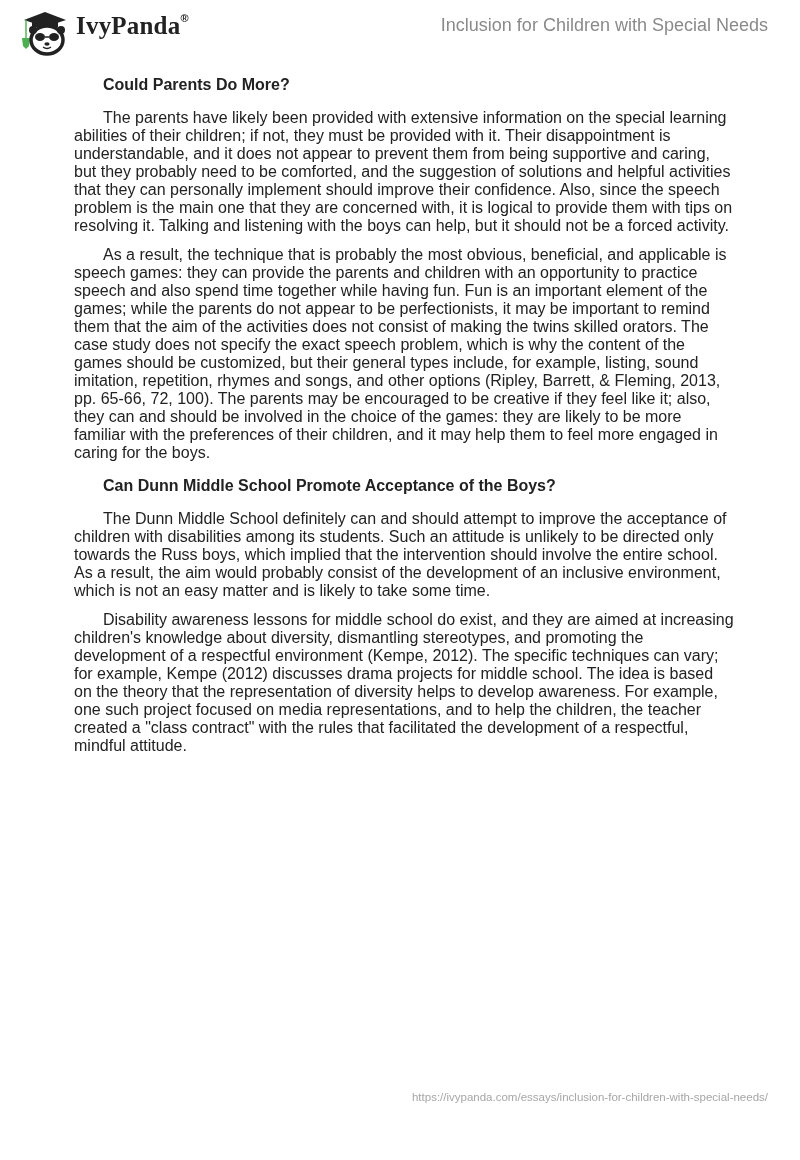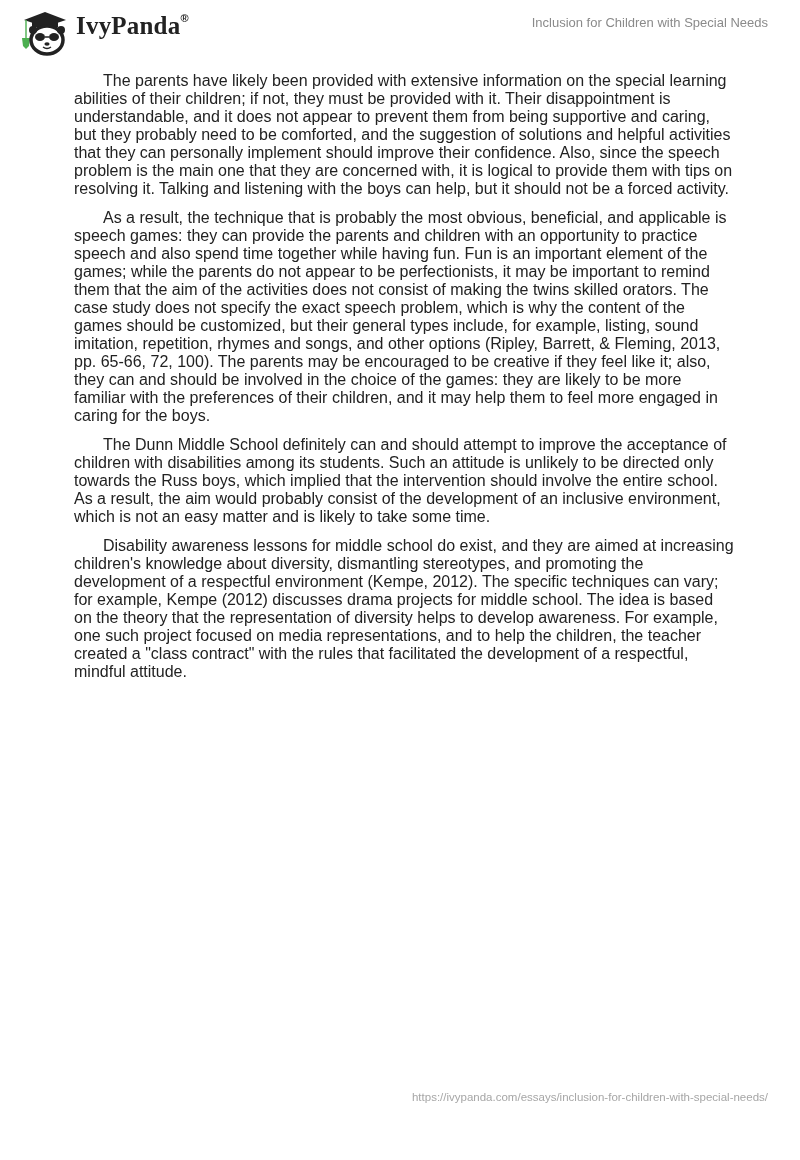--- a/index.html
+++ b/index.html
@@ -48,21 +48,21 @@
       font-size: 11px;
       vertical-align: super;
       font-weight: bold;
       position: relative;
       top: -3px;
     }
     .doc-title {
       position: absolute;
       right: 32px;
       top: 15px;
-      font-size: 13px;
+      font-size: 18px;
       color: #8a8a8a;
     }
     .content {
       position: absolute;
       left: 74px;
       top: 72px;
       width: 660px;
     }
     .heading {
       font-weight: bold;
@@ -114,22 +114,24 @@
         <path d="M25,39 Q29,42 33,39" stroke="#222222" stroke-width="1.3" fill="none"></path>
       </svg>
     </span>
     <span class="logo-text"><span>IvyPanda</span><span class="logo-reg">®</span></span>
   </div>
   <div class="doc-title">Inclusion for Children with Special Needs</div>
 </div>
 
 <div class="content">
   <section>
+    <h2 class="heading">Could Parents Do More?</h2>
     <p class="para">The parents have likely been provided with extensive information on the special learning abilities of their children; if not, they must be provided with it. Their disappointment is understandable, and it does not appear to prevent them from being supportive and caring, but they probably need to be comforted, and the suggestion of solutions and helpful activities that they can personally implement should improve their confidence. Also, since the speech problem is the main one that they are concerned with, it is logical to provide them with tips on resolving it. Talking and listening with the boys can help, but it should not be a forced activity.</p>
     <p class="para">As a result, the technique that is probably the most obvious, beneficial, and applicable is speech games: they can provide the parents and children with an opportunity to practice speech and also spend time together while having fun. Fun is an important element of the games; while the parents do not appear to be perfectionists, it may be important to remind them that the aim of the activities does not consist of making the twins skilled orators. The case study does not specify the exact speech problem, which is why the content of the games should be customized, but their general types include, for example, listing, sound imitation, repetition, rhymes and songs, and other options (Ripley, Barrett, &amp; Fleming, 2013, pp. 65-66, 72, 100). The parents may be encouraged to be creative if they feel like it; also, they can and should be involved in the choice of the games: they are likely to be more familiar with the preferences of their children, and it may help them to feel more engaged in caring for the boys.</p>
   </section>
   <section>
+    <h2 class="heading">Can Dunn Middle School Promote Acceptance of the Boys?</h2>
     <p class="para">The Dunn Middle School definitely can and should attempt to improve the acceptance of children with disabilities among its students. Such an attitude is unlikely to be directed only towards the Russ boys, which implied that the intervention should involve the entire school. As a result, the aim would probably consist of the development of an inclusive environment, which is not an easy matter and is likely to take some time.</p>
     <p class="para">Disability awareness lessons for middle school do exist, and they are aimed at increasing children's knowledge about diversity, dismantling stereotypes, and promoting the development of a respectful environment (Kempe, 2012). The specific techniques can vary; for example, Kempe (2012) discusses drama projects for middle school. The idea is based on the theory that the representation of diversity helps to develop awareness. For example, one such project focused on media representations, and to help the children, the teacher created a "class contract" with the rules that facilitated the development of a respectful, mindful attitude.</p>
   </section>
 </div>
 
 <div class="footer-url">https://ivypanda.com/essays/inclusion-for-children-with-special-needs/</div>
 
 </body></html>

